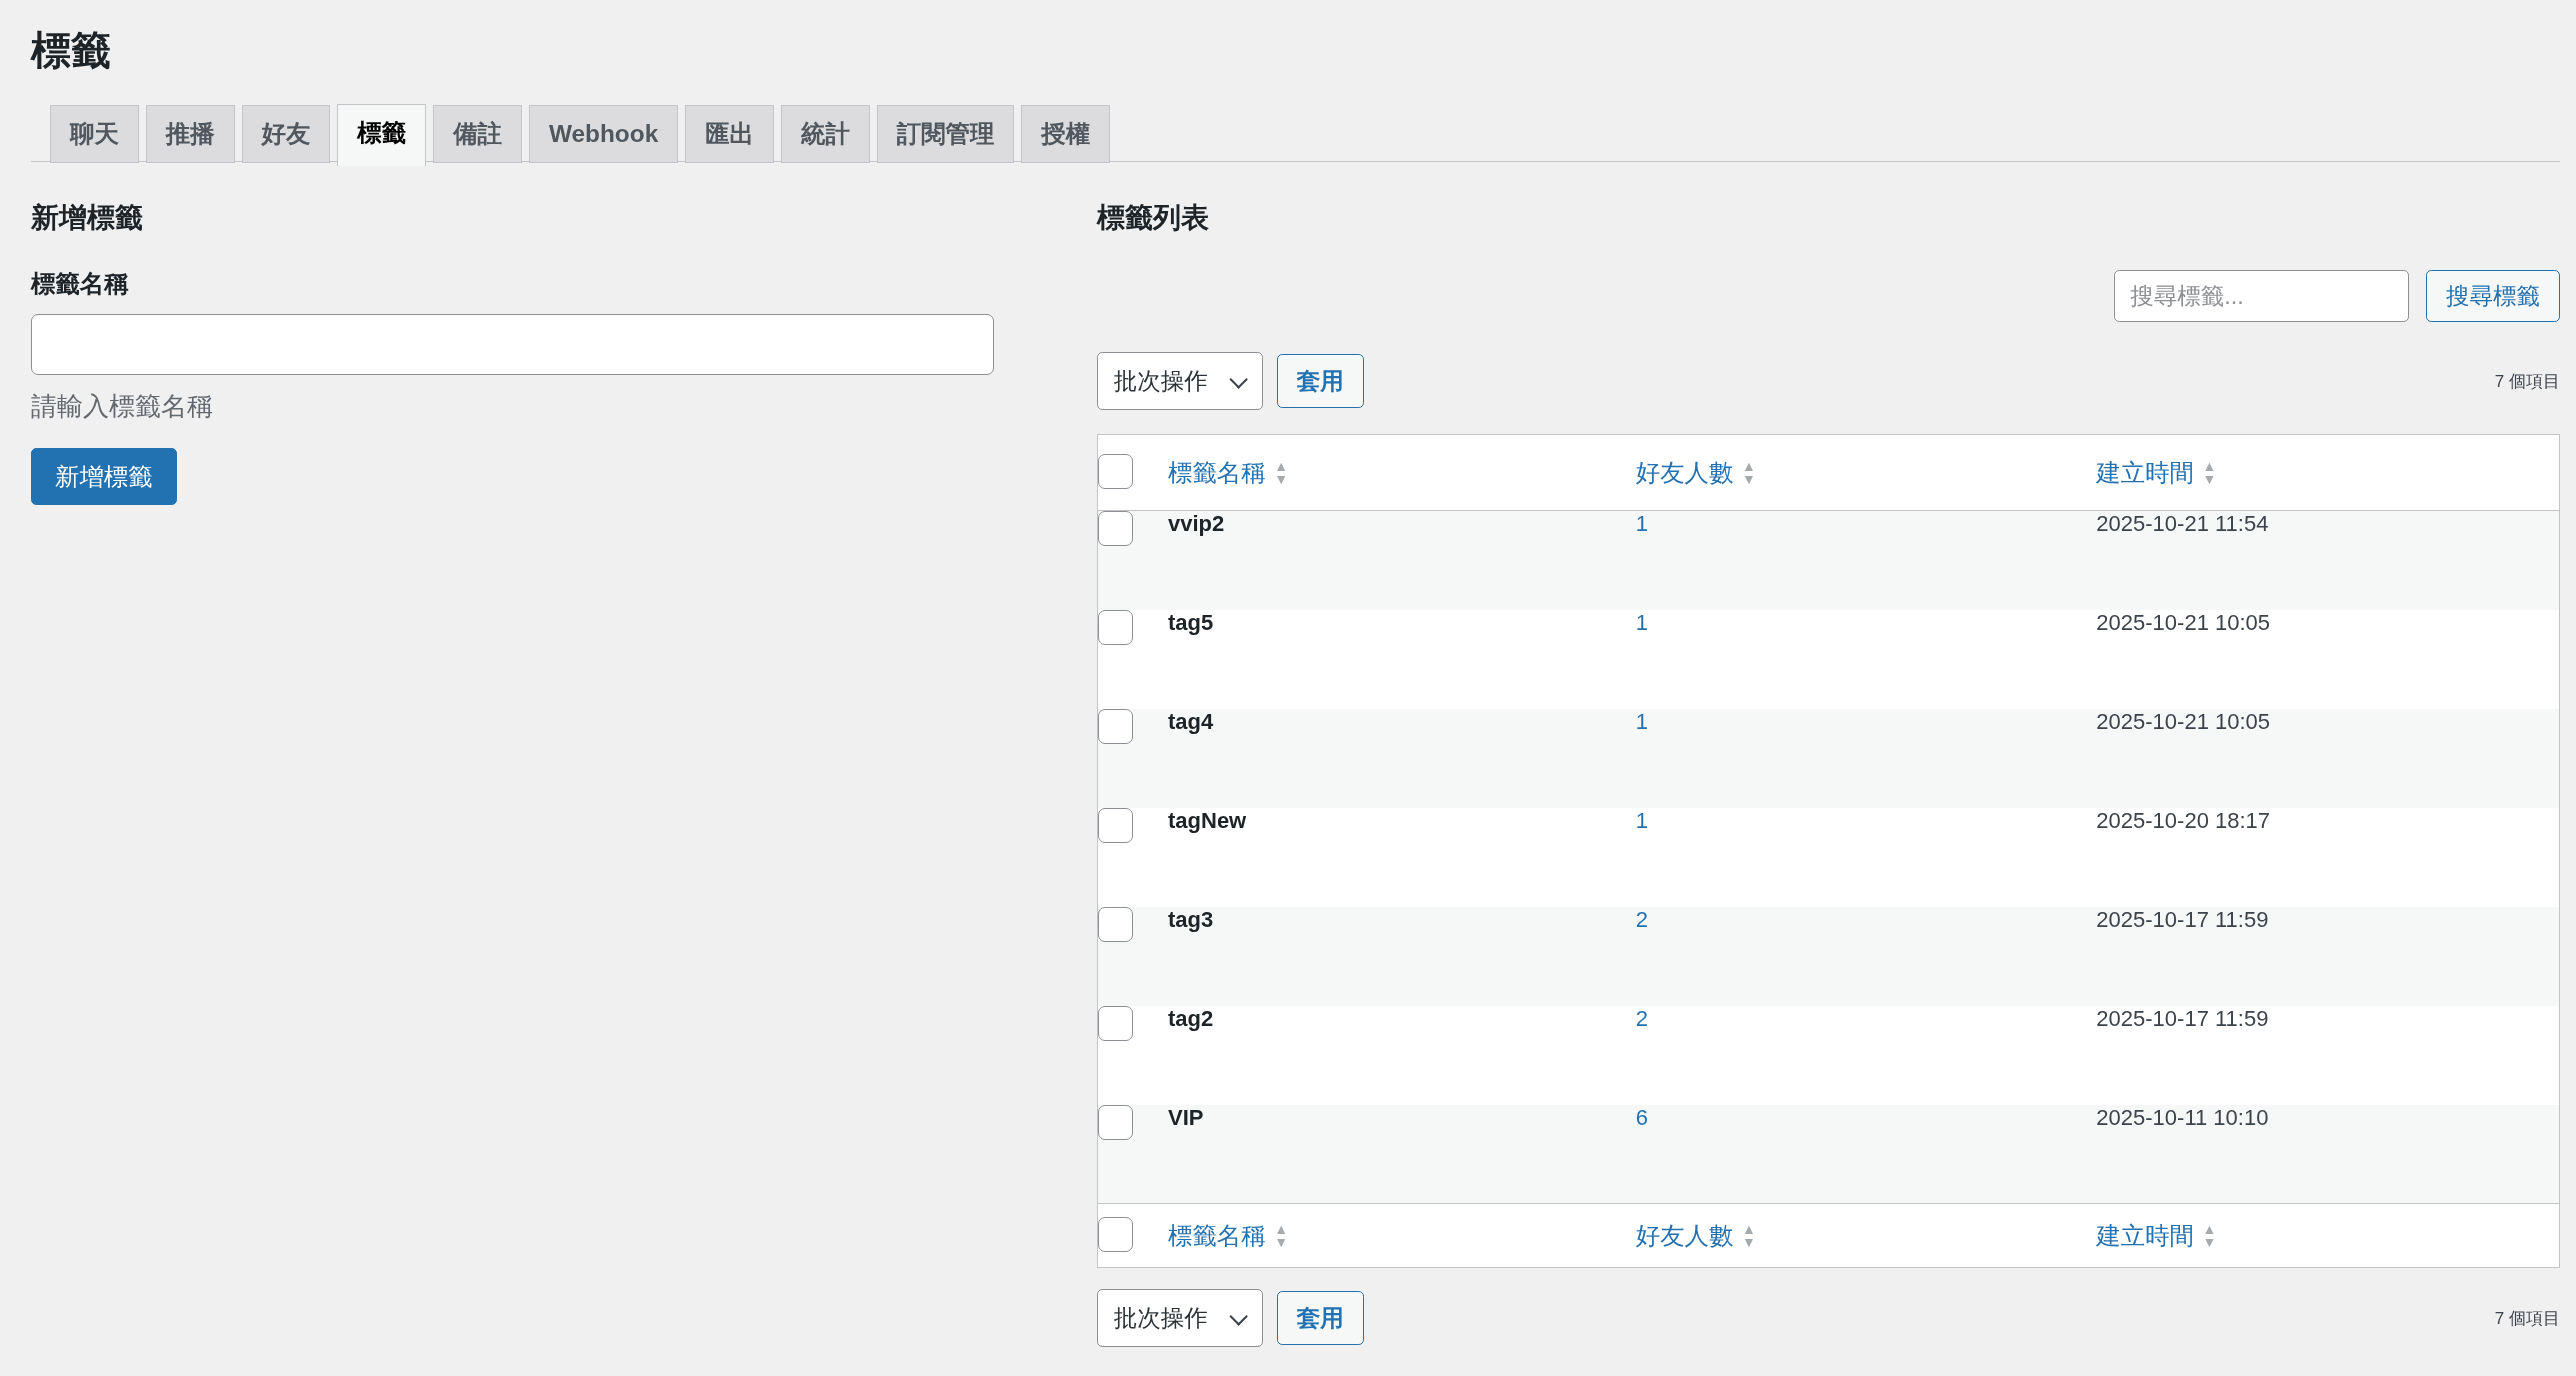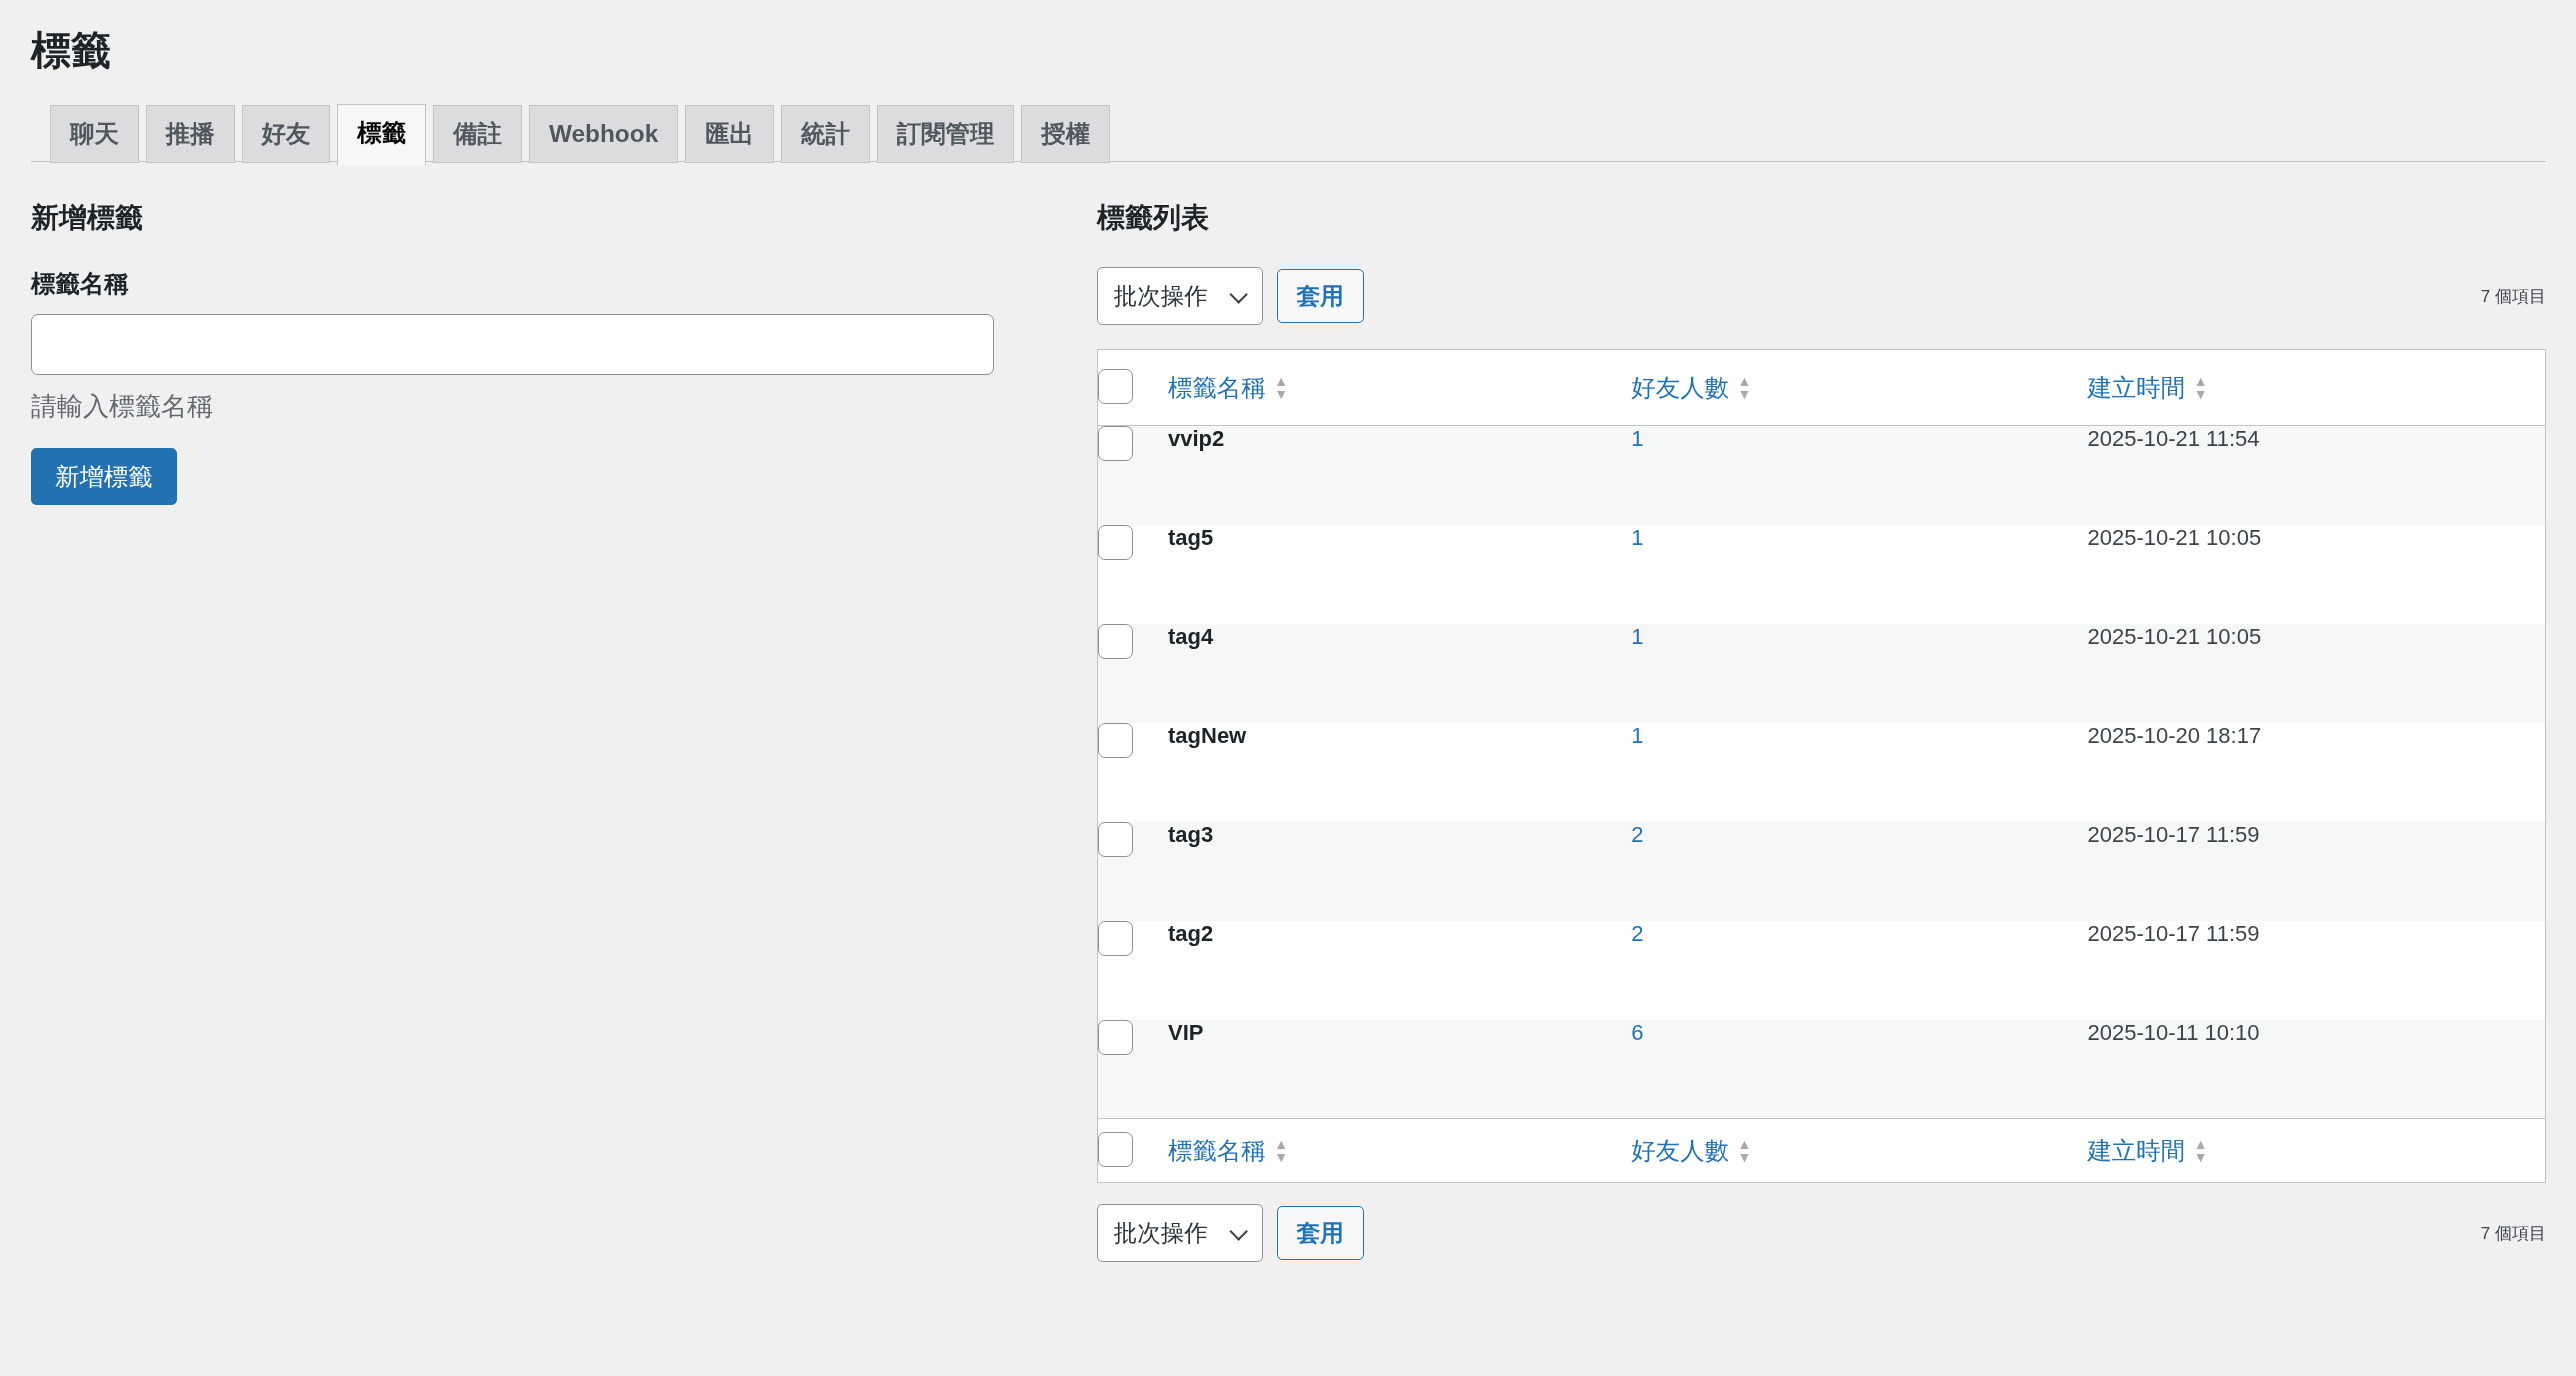--- a/index.html
+++ b/index.html
@@ -4,21 +4,21 @@
 <style>
   html,body { margin:0; padding:0; }
   body {
     width:2576px; height:1376px;
     background:#f0f0f1;
     font-family:"Liberation Sans", sans-serif;
     color:#1d2327;
     overflow:hidden;
     box-sizing:border-box;
   }
-  .page { padding:14px 30px 0 31px; }
+  .page { padding:14px 16px 0 31px; }
 
   h1.page-title {
     font-size:40px; font-weight:600; color:#1d2327;
     margin:12.2px 0 0 0; line-height:1.2;
   }
 
   
   .tabs {
     margin-top:30px;
     border-bottom:1.7px solid #c3c4c7;
@@ -145,20 +145,24 @@
       <h2 class="section-heading">新增標籤</h2>
       <label class="field-label">標籤名稱</label>
       <input type="text" class="text-input" value="" style="">
       <div class="helper">請輸入標籤名稱</div>
       <button class="btn-primary">新增標籤</button>
     </div>
 
     <div class="panel-right">
       <h2 class="section-heading">標籤列表</h2>
 
+      <div class="search-row">
+        <input type="text" class="search-input" placeholder="搜尋標籤..." style="">
+        <button class="btn-secondary">搜尋標籤</button>
+      </div>
 
       <div class="bulk-row">
         <span class="select-wrap">
           <select class="bulk-select">
             <option>批次操作</option>
           </select>
           <span class="chev"></span>
         </span>
         <button class="btn-secondary bulk-apply">套用</button>
         <span class="count">7 個項目</span>

